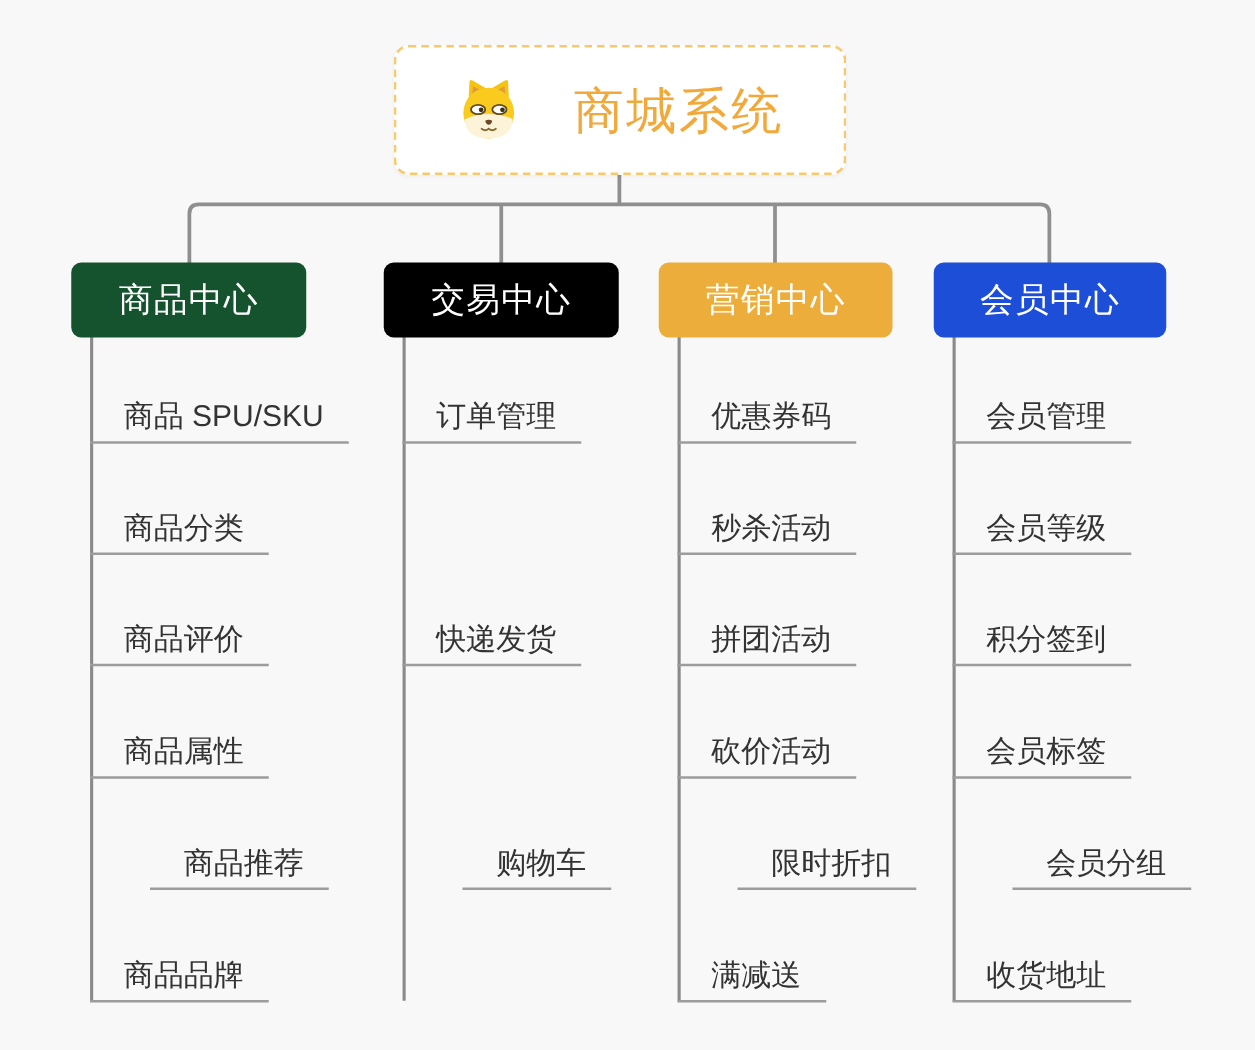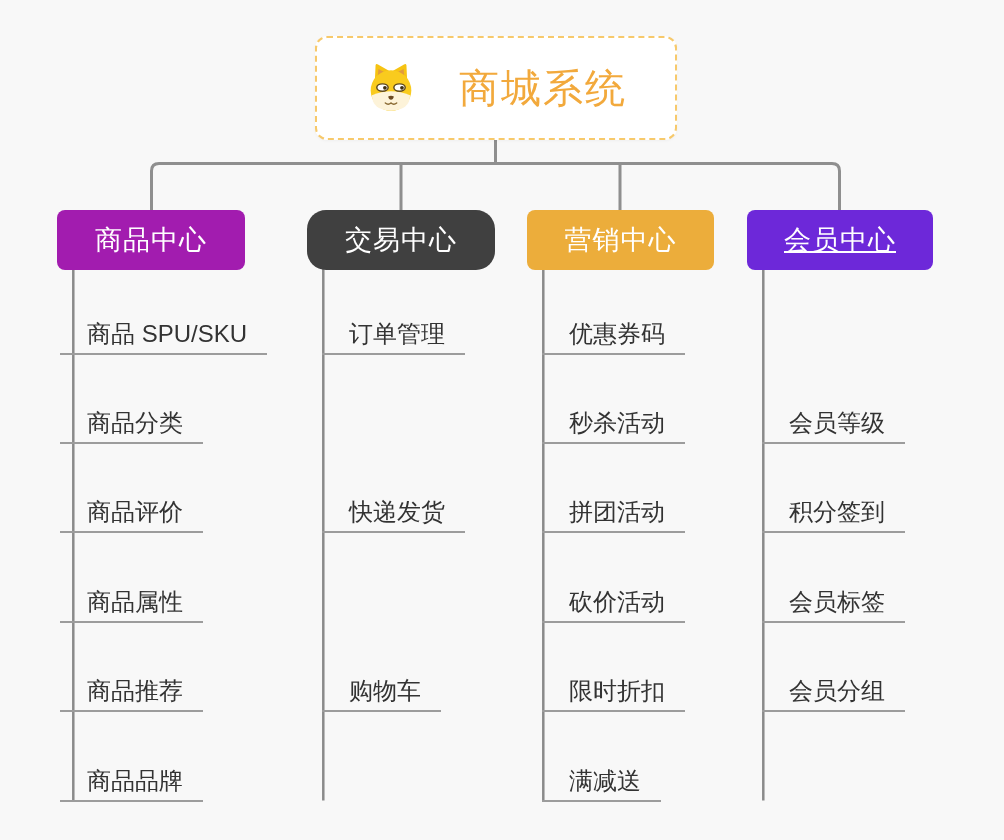--- a/index.html
+++ b/index.html
@@ -54,24 +54,24 @@
     width:max-content;
     font-size:24px;
     color:#333333;
     line-height:33px;
     padding:0 20px 3px 27px;
     border-bottom:2px solid #9C9C9C;
     white-space:nowrap;
     cursor:default;
   }
   
-  .c1{left:60px;} .c2{left:322px;} .c3{left:542px;} .c4{left:762px;}
+  .c1{left:72px;} .c2{left:322px;} .c3{left:542px;} .c4{left:762px;}
   
   .r1{top:317px;} .r2{top:406px;} .r3{top:495px;}
-  .r4{top:585px;} .r5{top:674px;} .r6{top:764px;}
+  .r4{top:585px;} .r5{top:674px;margin-left:48px;} .r6{top:764px;}
 </style>
 </head>
 <body>
 
 <div class="canvas">
 
   <svg class="connectors" viewBox="0 0 1004 840" xmlns="http://www.w3.org/2000/svg">
 
     <path d="M495.5 139 L495.5 163" stroke="#8F8F8F" stroke-width="3" fill="none"></path>
 
@@ -97,41 +97,43 @@
       <ellipse cx="21.5" cy="31.5" rx="7" ry="4.6" fill="#ffffff" stroke="#5F4A1E" stroke-width="1.8"></ellipse>
       <circle cx="24.5" cy="31.8" r="2.3" fill="#3E2F10"></circle>
       <ellipse cx="42.5" cy="31.5" rx="7" ry="4.6" fill="#ffffff" stroke="#5F4A1E" stroke-width="1.8"></ellipse>
       <circle cx="45.5" cy="31.8" r="2.3" fill="#3E2F10"></circle>
       <path d="M28.5 42.5 Q32 40.5 35.5 42.5 Q34.5 46.5 32 46.5 Q29.5 46.5 28.5 42.5 Z" fill="#6B4A23"></path>
       <path d="M25 50.5 Q28.5 53.5 32 50.5 Q35.5 53.5 39 50.5" stroke="#8A6A33" stroke-width="1.8" fill="none" stroke-linecap="round"></path>
     </svg>
     <span class="root-title" style="color: rgb(242, 169, 60);">商城系统</span>
   </div>
 
-  <div class="branch-header bh1" style="background-color: #a21caf;">商品中心</div>
-  <div class="branch-header bh2" style="background-color: #404040; border-radius: 19px;">交易中心</div>
+  <div class="branch-header bh1" style="background-color: #14532d;">商品中心</div>
+  <div class="branch-header bh2" style="background-color: #000000;">交易中心</div>
   <div class="branch-header bh3" style="background-color: rgb(236, 173, 59);">营销中心</div>
-  <div class="branch-header bh4" style="background-color: #6d28d9; text-decoration: underline;">会员中心</div>
+  <div class="branch-header bh4" style="background-color: #1d4ed8;">会员中心</div>
 
   <div class="leaf c1 r1">商品 SPU/SKU</div>
   <div class="leaf c1 r2">商品分类</div>
   <div class="leaf c1 r3">商品评价</div>
   <div class="leaf c1 r4">商品属性</div>
   <div class="leaf c1 r5">商品推荐</div>
   <div class="leaf c1 r6">商品品牌</div>
 
   <div class="leaf c2 r1">订单管理</div>
   <div class="leaf c2 r3">快递发货</div>
   <div class="leaf c2 r5">购物车</div>
 
   <div class="leaf c3 r1">优惠券码</div>
   <div class="leaf c3 r2">秒杀活动</div>
   <div class="leaf c3 r3">拼团活动</div>
   <div class="leaf c3 r4">砍价活动</div>
   <div class="leaf c3 r5">限时折扣</div>
   <div class="leaf c3 r6">满减送</div>
 
+  <div class="leaf c4 r1">会员管理</div>
   <div class="leaf c4 r2">会员等级</div>
   <div class="leaf c4 r4">会员标签</div>
   <div class="leaf c4 r3">积分签到</div>
   <div class="leaf c4 r5">会员分组</div>
+  <div class="leaf c4 r6">收货地址</div>
 
 </div>
 
 </body></html>

